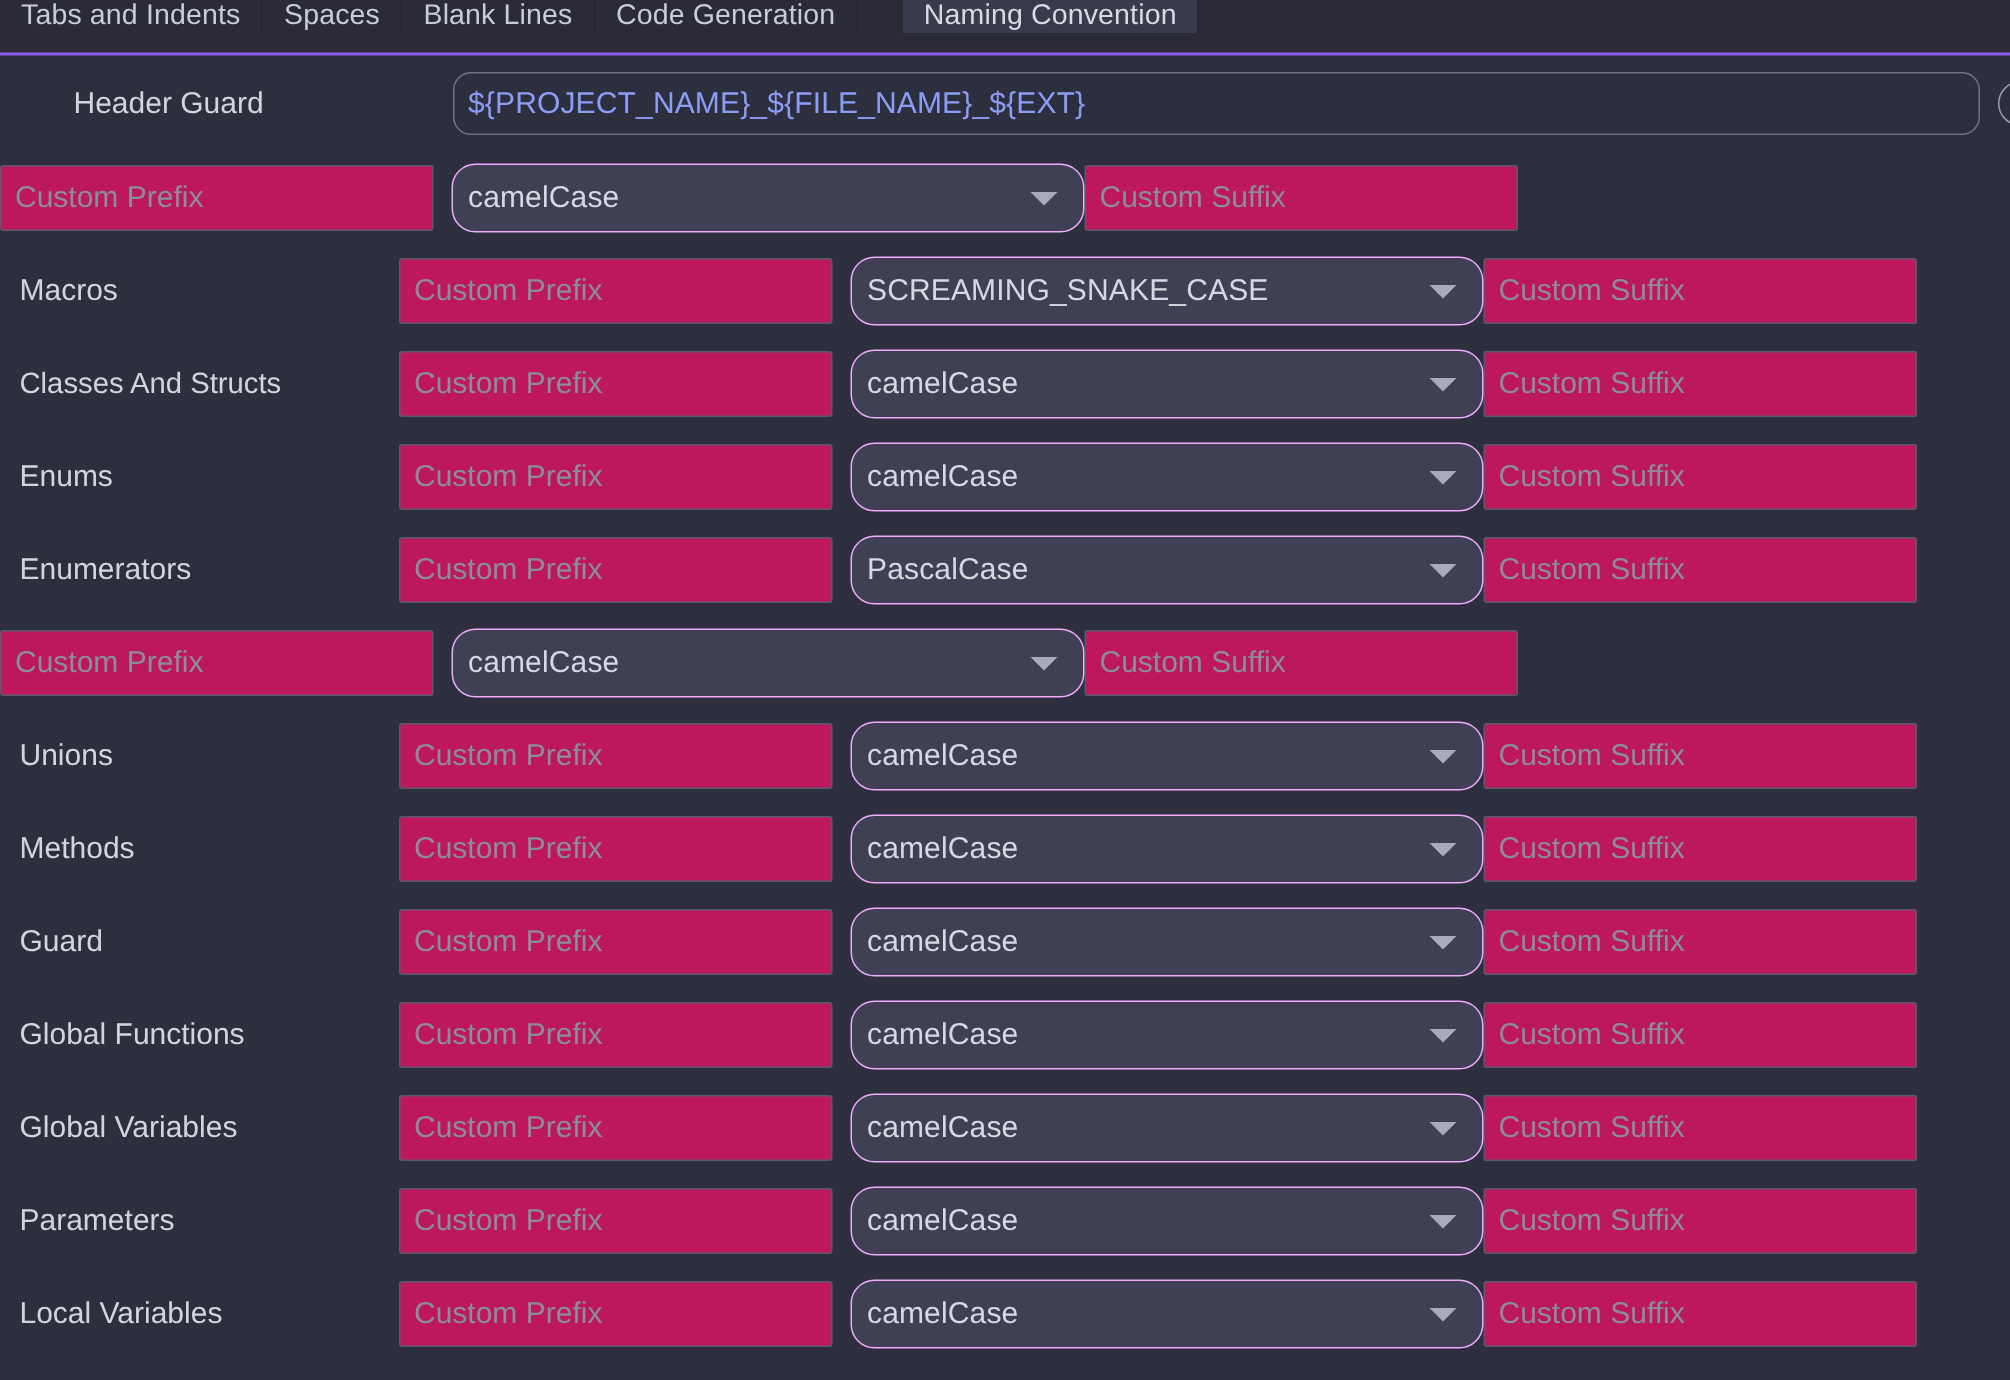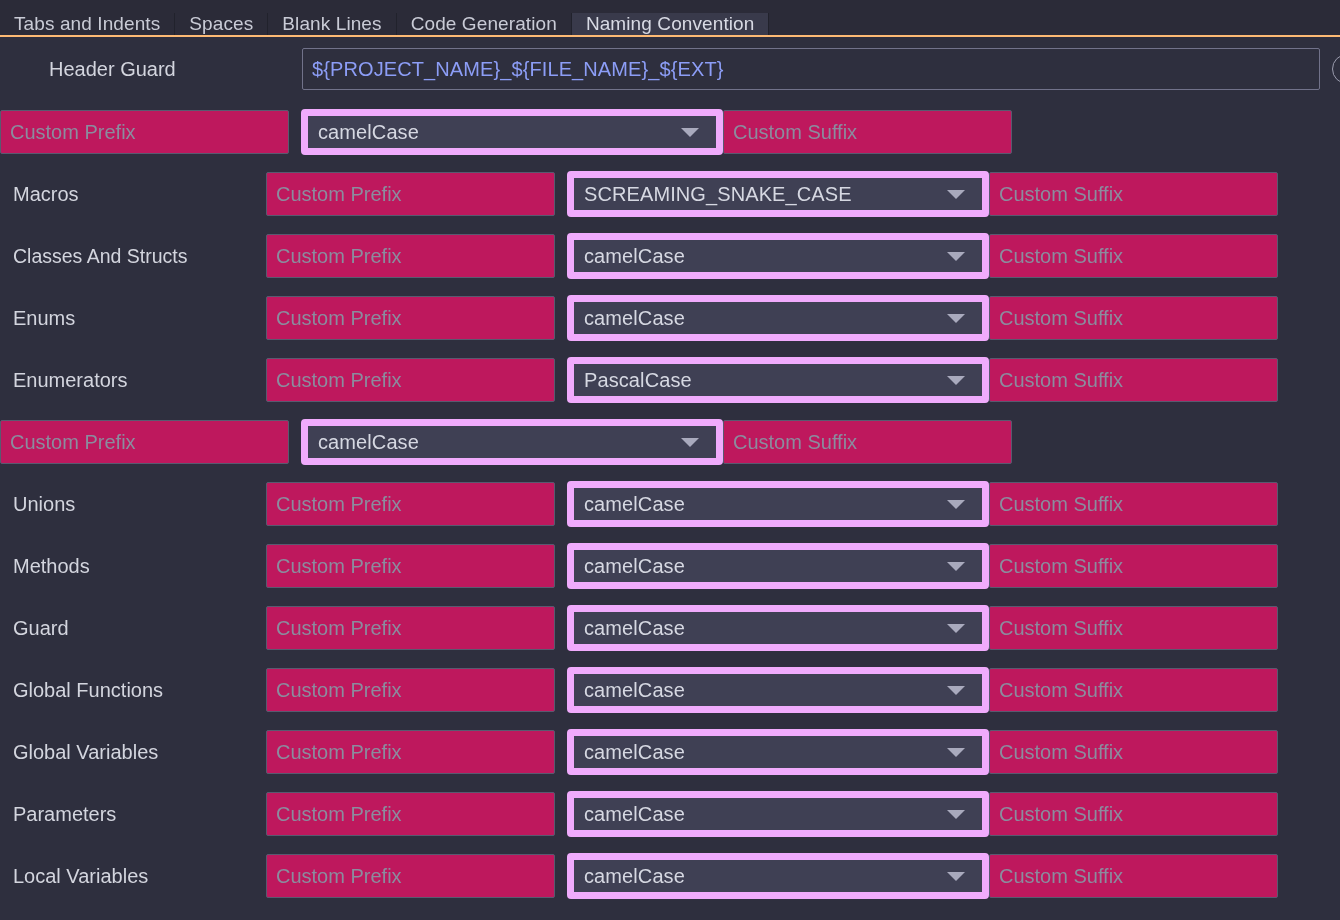--- a/index.html
+++ b/index.html
@@ -15,41 +15,42 @@
     font-family: "Liberation Sans", sans-serif;
     -webkit-font-smoothing: antialiased;
   }
 
   
   .tabbar {
     position: relative;
     height: 37px;
     background: #2b2b38;
     display: flex;
-    align-items: flex-end;
-    box-sizing: border-box;
-    border-bottom: 2px solid #fdba74;
+    align-items: flex-start;
+    box-sizing: border-box;
+    border-bottom: 2px solid #8b5cf6;
   }
   .tab {
     display: flex;
     align-items: center;
     padding: 0 14px;
     font-size: 19px;
     color: #c9cbd6;
     background: #2b2b38;
     border-right: 1px solid #21222c;
     white-space: nowrap;
     box-sizing: border-box;
     cursor: default;
     letter-spacing: 0.1px;
   }
   .tab.selected {
     background: #393a4b;
     color: #d8dae4;
     border-right: 1px solid #21222c;
+    margin-left: 30px;
   }
   .tab-filler {
     flex: 1 1 auto;
     background: #2b2b38;
     border-left: 1px solid #21222c;
   }
 
   
   .content {
     position: relative;
@@ -85,21 +86,21 @@
   }
 
   
   .hg-input {
     flex: 0 0 auto;
     width: 1018px;
     height: 42px;
     box-sizing: border-box;
     background: transparent;
     border: 1px solid #71728a;
-    border-radius: 2px;
+    border-radius: 12px;
     color: #8c9df6;
     font-family: "Liberation Sans", sans-serif;
     font-size: 20px;
     padding: 0 9px;
     outline: none;
     line-height: 40px;
     letter-spacing: 0.1px;
   }
 
   .help-icon {
@@ -141,22 +142,22 @@
   .suffix { }
 
   
   .combo {
     position: relative;
     flex: 0 0 auto;
     width: 422px;
     height: 46px;
     box-sizing: border-box;
     background: #3f4054;
-    border: 7px solid #f0abfc;
-    border-radius: 4px;
+    border: 1px solid #f0abfc;
+    border-radius: 16px;
     display: flex;
     align-items: center;
     cursor: default;
     user-select: none;
   }
   .combo-value {
     font-size: 20px;
     color: #d6d8e2;
     padding-left: 10px;
     white-space: nowrap;

